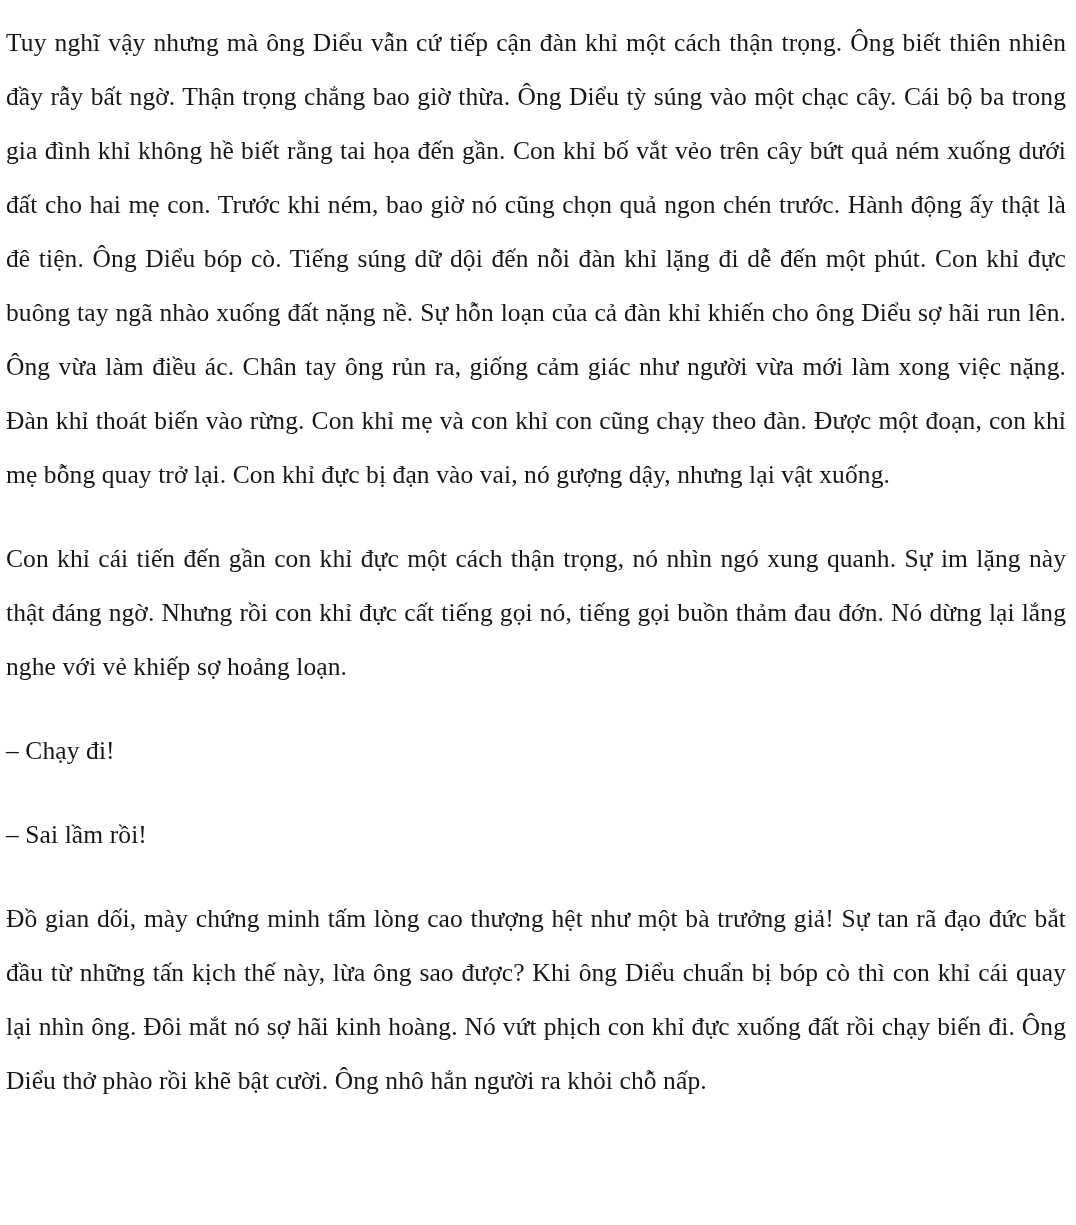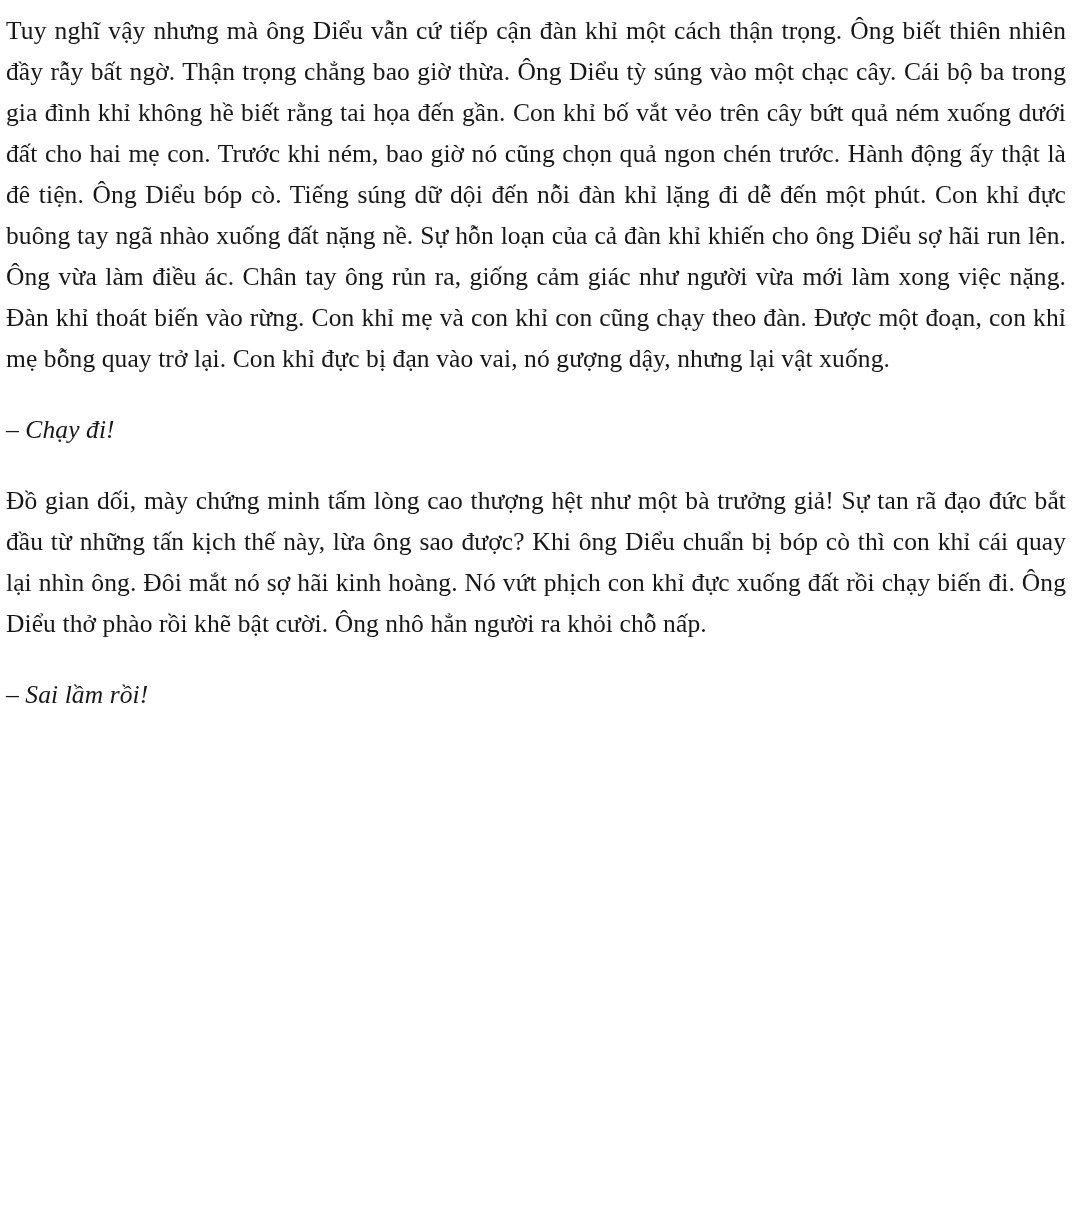--- a/index.html
+++ b/index.html
@@ -15,38 +15,38 @@
   }
   .page {
     width: 1076px;
     min-height: 1225px;
     box-sizing: border-box;
     padding: 6px 10px 0 6px;
     background: #ffffff;
   }
   .para {
     font-size: 25.5px;
-    line-height: 41px;
+    line-height: 54px;
     text-align: justify;
     text-justify: inter-word;
-    margin: 4px 0 30px 0;
+    margin: 10px 0 30px 0;
     color: #171717;
     letter-spacing: 0.1px;
     -webkit-hyphens: none;
     hyphens: none;
   }
   .para:last-child {
     margin-bottom: 0;
   }
   .para.dialogue {
     text-align: left;
-    font-style: italic;
   }
 </style>
 </head>
 <body>
 
 <div class="page">
   <p class="para">Tuy nghĩ vậy nhưng mà ông Diểu vẫn cứ tiếp cận đàn khỉ một cách thận trọng. Ông biết thiên nhiên đầy rẫy bất ngờ. Thận trọng chẳng bao giờ thừa. Ông Diểu tỳ súng vào một chạc cây. Cái bộ ba trong gia đình khỉ không hề biết rằng tai họa đến gần. Con khỉ bố vắt vẻo trên cây bứt quả ném xuống dưới đất cho hai mẹ con. Trước khi ném, bao giờ nó cũng chọn quả ngon chén trước. Hành động ấy thật là đê tiện. Ông Diểu bóp cò. Tiếng súng dữ dội đến nỗi đàn khỉ lặng đi dễ đến một phút. Con khỉ đực buông tay ngã nhào xuống đất nặng nề. Sự hỗn loạn của cả đàn khỉ khiến cho ông Diểu sợ hãi run lên. Ông vừa làm điều ác. Chân tay ông rủn ra, giống cảm giác như người vừa mới làm xong việc nặng. Đàn khỉ thoát biến vào rừng. Con khỉ mẹ và con khỉ con cũng chạy theo đàn. Được một đoạn, con khỉ mẹ bỗng quay trở lại. Con khỉ đực bị đạn vào vai, nó gượng dậy, nhưng lại vật xuống.</p>
+  <p class="para">Con khỉ cái tiến đến gần con khỉ đực một cách thận trọng, nó nhìn ngó xung quanh. Sự im lặng này thật đáng ngờ. Nhưng rồi con khỉ đực cất tiếng gọi nó, tiếng gọi buồn thảm đau đớn. Nó dừng lại lắng nghe với vẻ khiếp sợ hoảng loạn.</p>
   <p class="para dialogue">– Chạy đi!</p>
+  <p class="para dialogue">– Sai lầm rồi!</p>
   <p class="para">Đồ gian dối, mày chứng minh tấm lòng cao thượng hệt như một bà trưởng giả! Sự tan rã đạo đức bắt đầu từ những tấn kịch thế này, lừa ông sao được? Khi ông Diểu chuẩn bị bóp cò thì con khỉ cái quay lại nhìn ông. Đôi mắt nó sợ hãi kinh hoàng. Nó vứt phịch con khỉ đực xuống đất rồi chạy biến đi. Ông Diểu thở phào rồi khẽ bật cười. Ông nhô hẳn người ra khỏi chỗ nấp.</p>
-  <p class="para dialogue">– Sai lầm rồi!</p>
 </div>
 
 </body></html>

